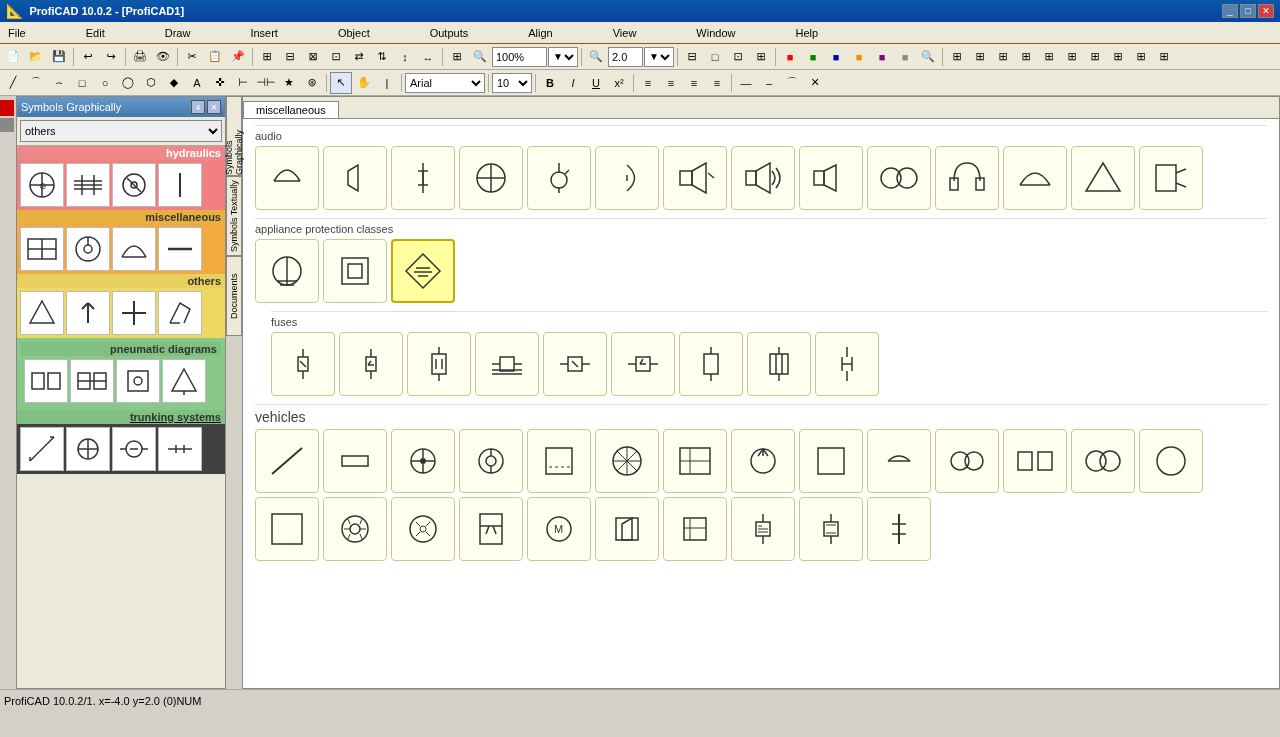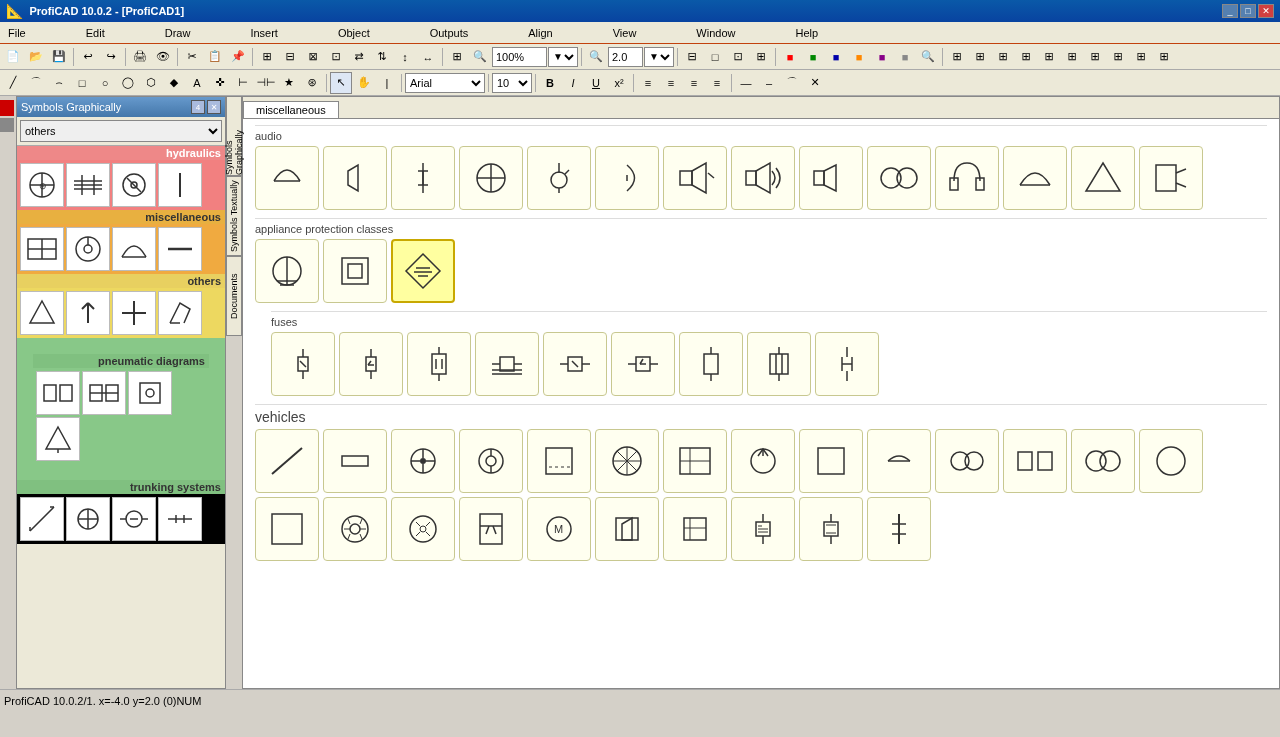--- a/index.html
+++ b/index.html
@@ -181,21 +181,21 @@
       display: flex; align-items: center; justify-content: center;
       font-size: 18px; cursor: pointer;
     }
 
     
     .ps-hydraulics { background: #f28080; }
     .ps-misc { background: #f0aa40; }
     .ps-others { background: #edd860; }
     .ps-pid { background: #ecc840; }
     .ps-pneumatic { background: #88c888; }
-    .ps-trunking { background: #000000; }
+    .ps-trunking { background: #404040; text-decoration: underline; }
 
   </style>
 </head>
 <body>
 
 <div id="title-bar">
   <div id="title-bar-left">
     <span style="font-size:14px;">📐</span>
     <span>ProfiCAD 10.0.2 - [ProfiCAD1]</span>
   </div>
@@ -438,21 +438,21 @@
           <div class="sym-box">
             <svg width="36" height="36" viewBox="0 0 36 36">
                 <path d="M 8 28 L 18 8 L 28 14 L 22 28" fill="none" stroke="#333" stroke-width="1.5"></path>
                 <line x1="18" y1="28" x2="8" y2="28" stroke="#333" stroke-width="1.5"></line>
               </svg>
           </div>
         </div>
       </div>
 
 
-      <div class="ps-pneumatic" style="padding:16px;">
+      <div class="ps-pneumatic" style="padding:4px;">
         <div class="section-header-green">pneumatic diagrams</div>
         <div class="sym-row">
           <div class="sym-box">
             <svg width="36" height="36" viewBox="0 0 36 36">
                 <rect x="4" y="10" width="12" height="16" fill="none" stroke="#333" stroke-width="1.5"></rect>
                 <rect x="20" y="10" width="12" height="16" fill="none" stroke="#333" stroke-width="1.5"></rect>
               </svg>
           </div>
           <div class="sym-box">
             <svg width="36" height="36" viewBox="0 0 36 36">

